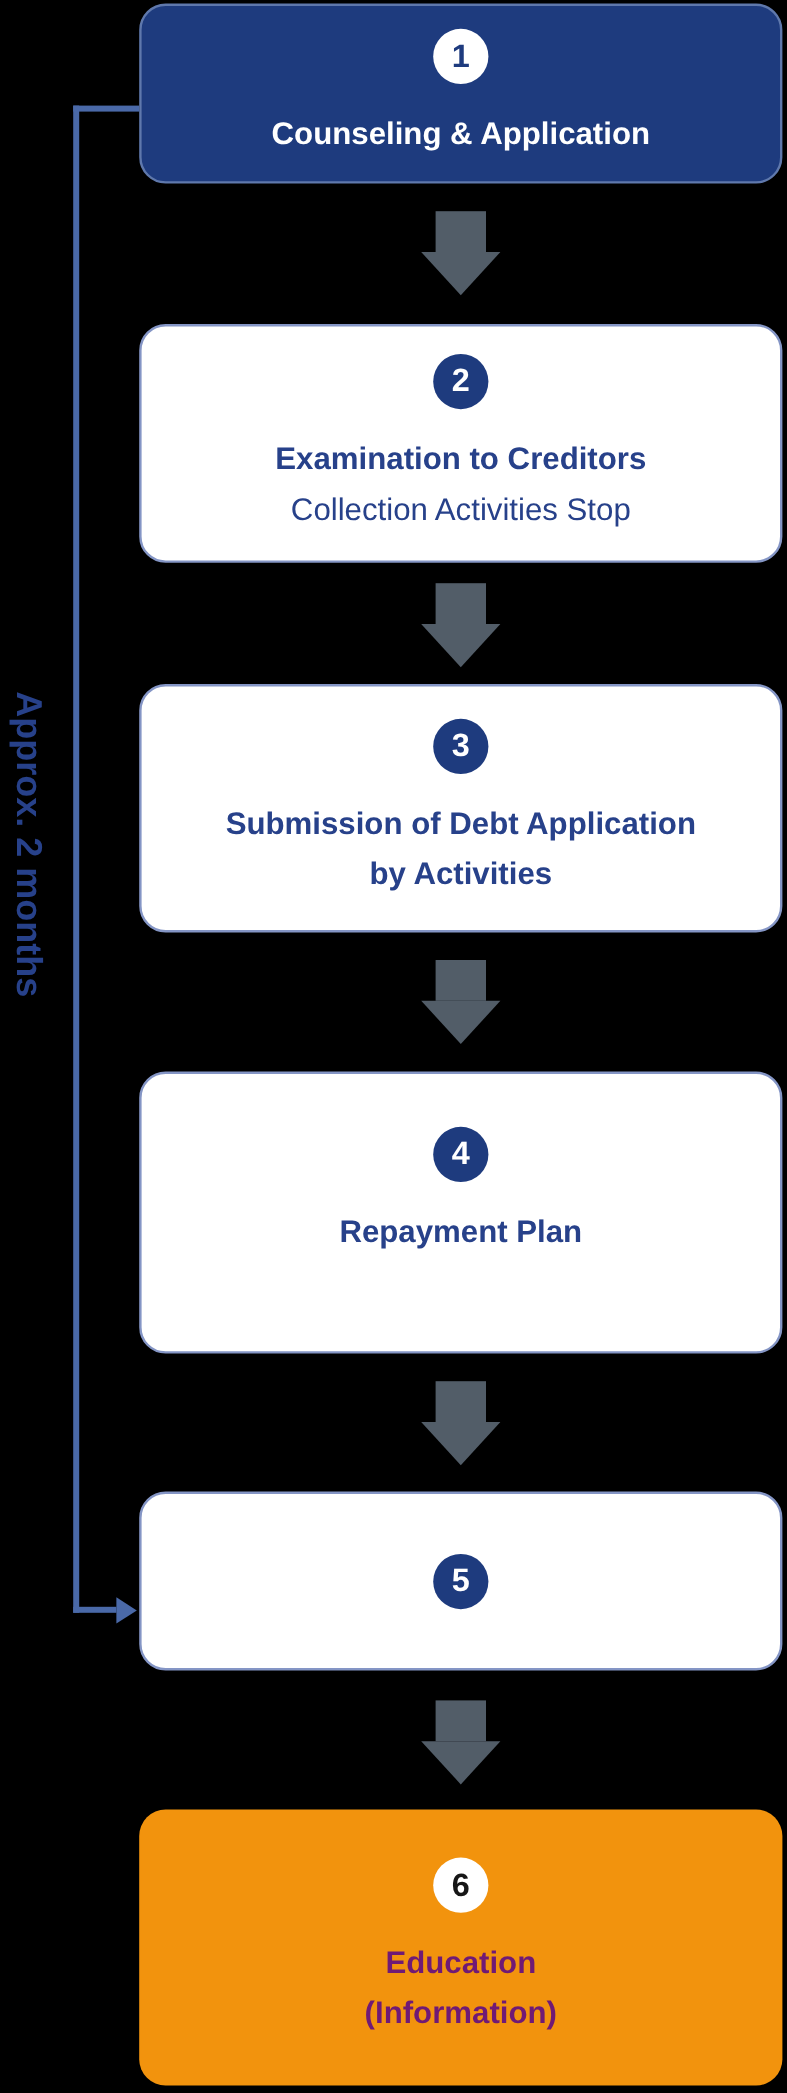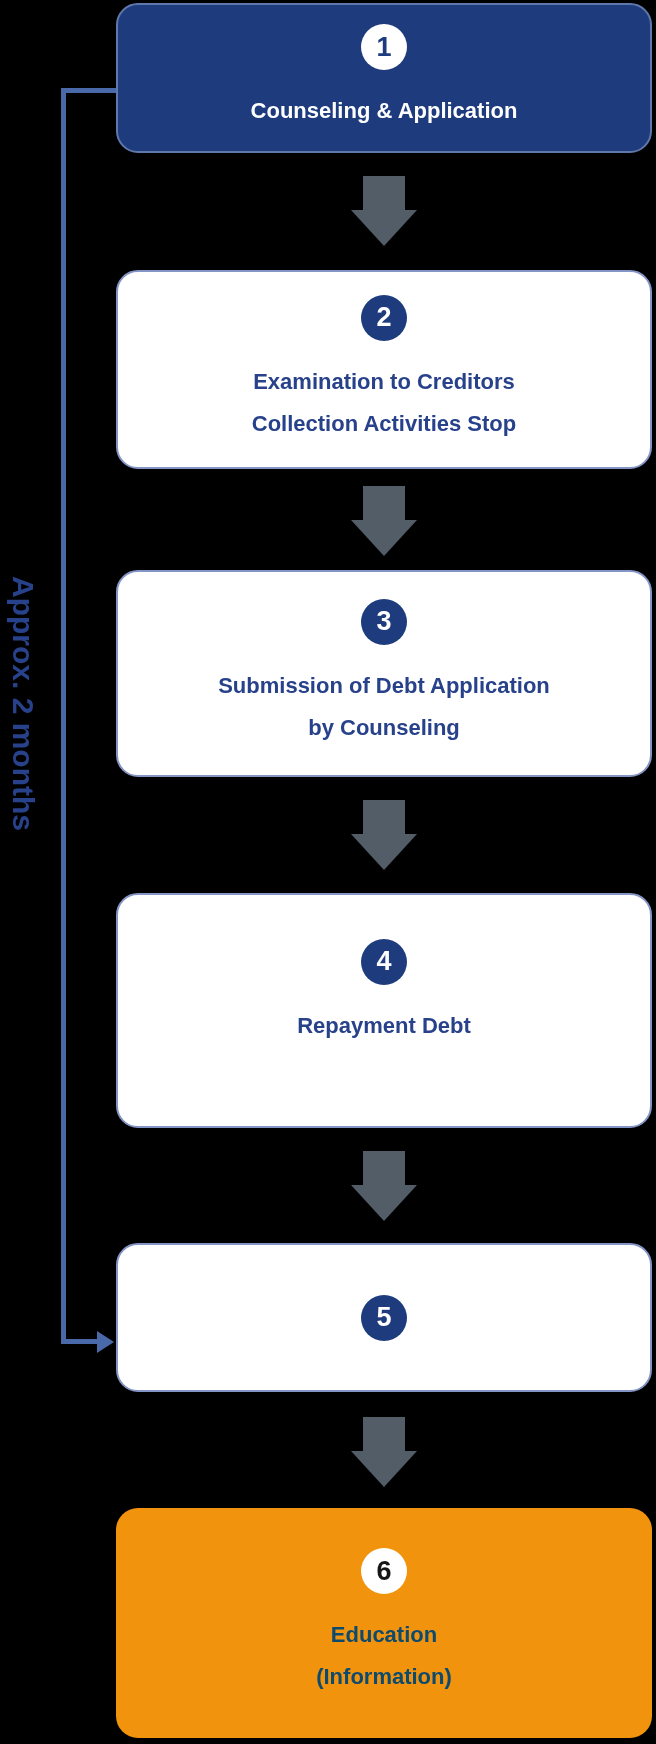--- a/index.html
+++ b/index.html
@@ -27,24 +27,24 @@
   .badge{
     width:46px;height:46px;border-radius:50%;flex:0 0 auto;
     display:flex;align-items:center;justify-content:center;
     font-weight:bold;font-size:27px;line-height:1;
   }
   .badge.navy{background:#1e3b7e;color:#ffffff;}
   .badge.on-primary{background:#ffffff;color:#1e3b7e;}
   .badge.on-accent{background:#ffffff;color:#161616;}
 
   
-  .text-block{text-align:center;font-weight:bold;font-size:22px;line-height:42px;color:#27418a;}
+  .text-block{text-align:center;font-weight:bold;font-size:26px;line-height:42px;color:#27418a;}
   .primary .text-block{color:#ffffff;}
-  .accent .text-block{color:#0c4a6e;}
-  .line.regular{font-weight:bold;}
+  .accent .text-block{color:#701a75;}
+  .line.regular{font-weight:normal;}
 
   
   .arrow{position:absolute;left:351px;width:66px;}
   .arrow .stem{width:42px;height:34px;margin:0 auto;background:#525d68;}
   .arrow .head{width:0;height:0;border-left:33px solid transparent;border-right:33px solid transparent;border-top:36px solid #525d68;}
   .arrow-1{top:176px;}
   .arrow-2{top:486px;}
   .arrow-3{top:800px;}
   .arrow-4{top:1151px;}
   .arrow-5{top:1417px;}
@@ -96,33 +96,33 @@
 
   <div class="arrow arrow-2">
     <div class="stem"></div>
     <div class="head"></div>
   </div>
 
   <div class="box card step-3">
     <div class="badge navy">3</div>
     <div class="text-block">
       <div class="line">Submission of Debt Application</div>
-      <div class="line">by Counseling</div>
+      <div class="line">by Activities</div>
     </div>
   </div>
 
   <div class="arrow arrow-3">
     <div class="stem"></div>
     <div class="head"></div>
   </div>
 
   <div class="box card step-4">
     <div class="badge navy">4</div>
     <div class="text-block">
-      <div class="line">Repayment Debt</div>
+      <div class="line">Repayment Plan</div>
     </div>
   </div>
 
   <div class="arrow arrow-4">
     <div class="stem"></div>
     <div class="head"></div>
   </div>
 
   <div class="box card step-5">
     <div class="badge navy">5</div>

